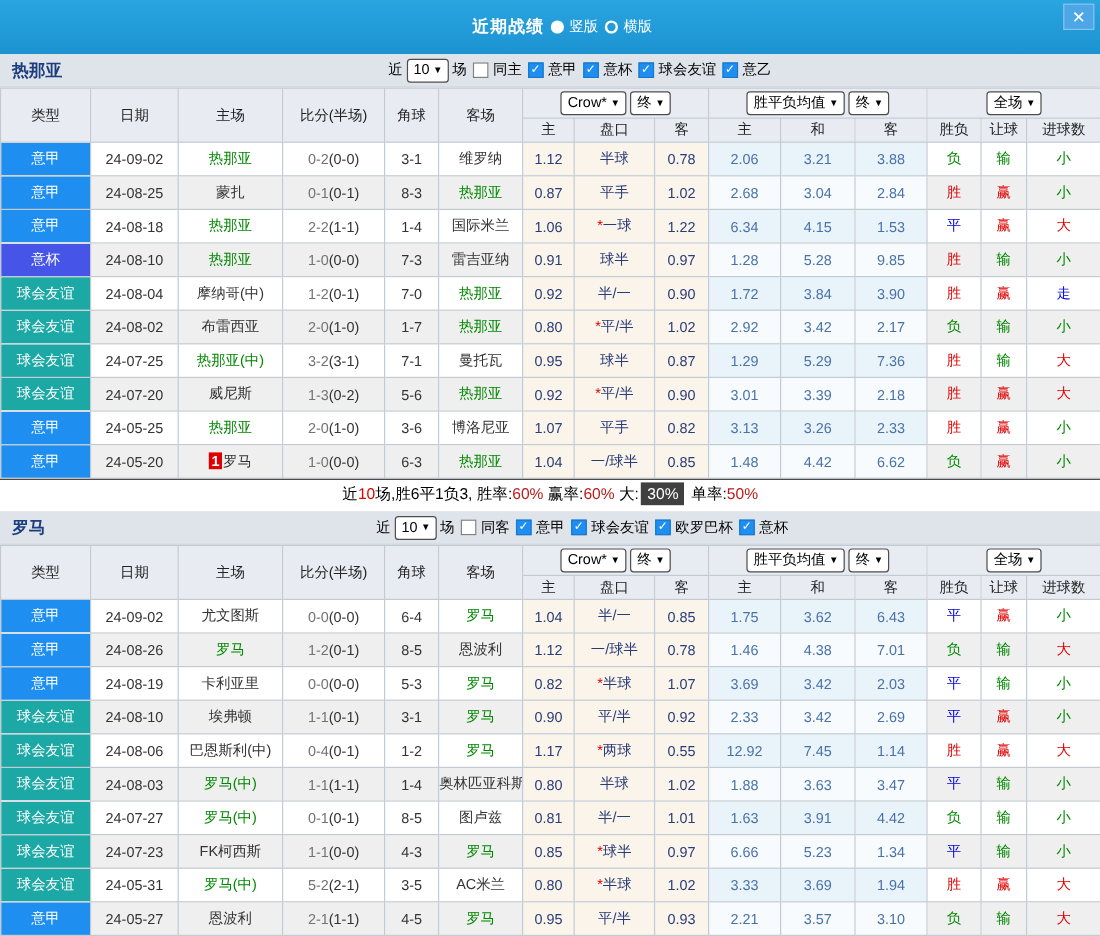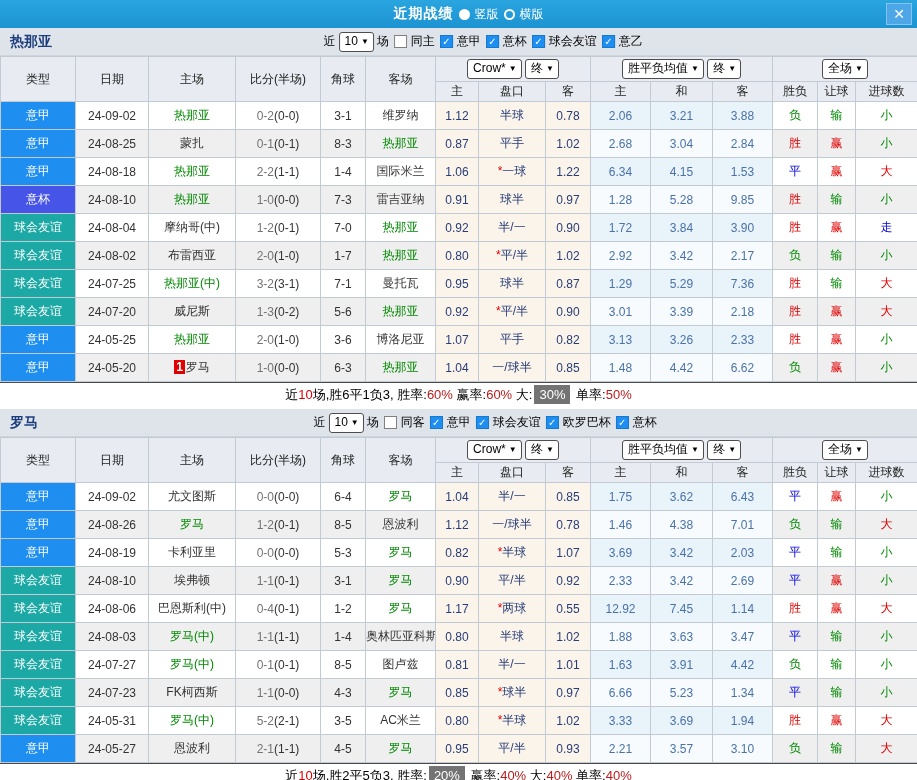--- a/index.html
+++ b/index.html
@@ -1,21 +1,21 @@
 <!DOCTYPE html>
 <html><head>
 <meta charset="utf-8">
 <style>
   * { box-sizing: border-box; margin: 0; padding: 0; }
   html,body { background:#fff; }
   body { font-family: "Liberation Sans", "DejaVu Sans", sans-serif; font-size:12px; color:#333; }
   #app { width:917px; height:780px; overflow:hidden; background:#fff; position:relative; }
 
   
-  .titlebar { height:28px; background:linear-gradient(#2aa5e0,#1b93d1); display:flex; align-items:center; justify-content:center; position:relative;padding-left:20px; }
+  .titlebar { height:45px; background:linear-gradient(#2aa5e0,#1b93d1); display:flex; align-items:center; justify-content:center; position:relative;padding-left:20px; }
   .title-group { display:flex; align-items:center; gap:5px; color:#fff; }
   .title-text { font-weight:bold; font-size:14px; letter-spacing:1px; }
   .radio { display:inline-block; width:11px; height:11px; border-radius:50%; }
   .radio.sel-on { background:#fff; }
   .radio.sel-off { border:2px solid #fff; background:transparent; }
   .radio-label { font-size:12px; color:#fff; }
   .close-btn { position:absolute; right:5px; top:3px; width:26px; height:22px; background:#4da7e7; border:1px solid #86c4ef; color:#fff; font-weight:bold; font-size:14px; line-height:20px; text-align:center; cursor:pointer; }
 
   
   .section + .section { margin-top:3px; }
@@ -52,21 +52,21 @@
   .focal { color:#008800; }
   .score-main { color:#737373; }
   .score-half { color:#333; }
   .star { color:#e00000; }
   .rank-badge { display:inline-block; background:#e00000; color:#fff; font-weight:bold; padding:0 2px; margin-right:1px; }
 
   
   .summary { height:24px; line-height:23px; text-align:center; border-top:1px solid #4a4a4a; background:#fff; font-size:13px; color:#000; }
   .summary .s-red { color:#e00000; }
   .summary .s-blue { color:#b91c1c; }
-  .summary .s-hl { background:#737373; color:#fff; padding:2px 5px; margin:0 2px; }
+  .summary .s-hl { background:#404040; color:#fff; padding:2px 5px; margin:0 2px; }
 </style>
 </head>
 <body>
 
 <div id="app">
   <div class="titlebar">
     <div class="title-group">
       <span class="title-text">近期战绩</span>
       <span class="radio sel-on"></span>
       <span class="radio-label">竖版</span>

